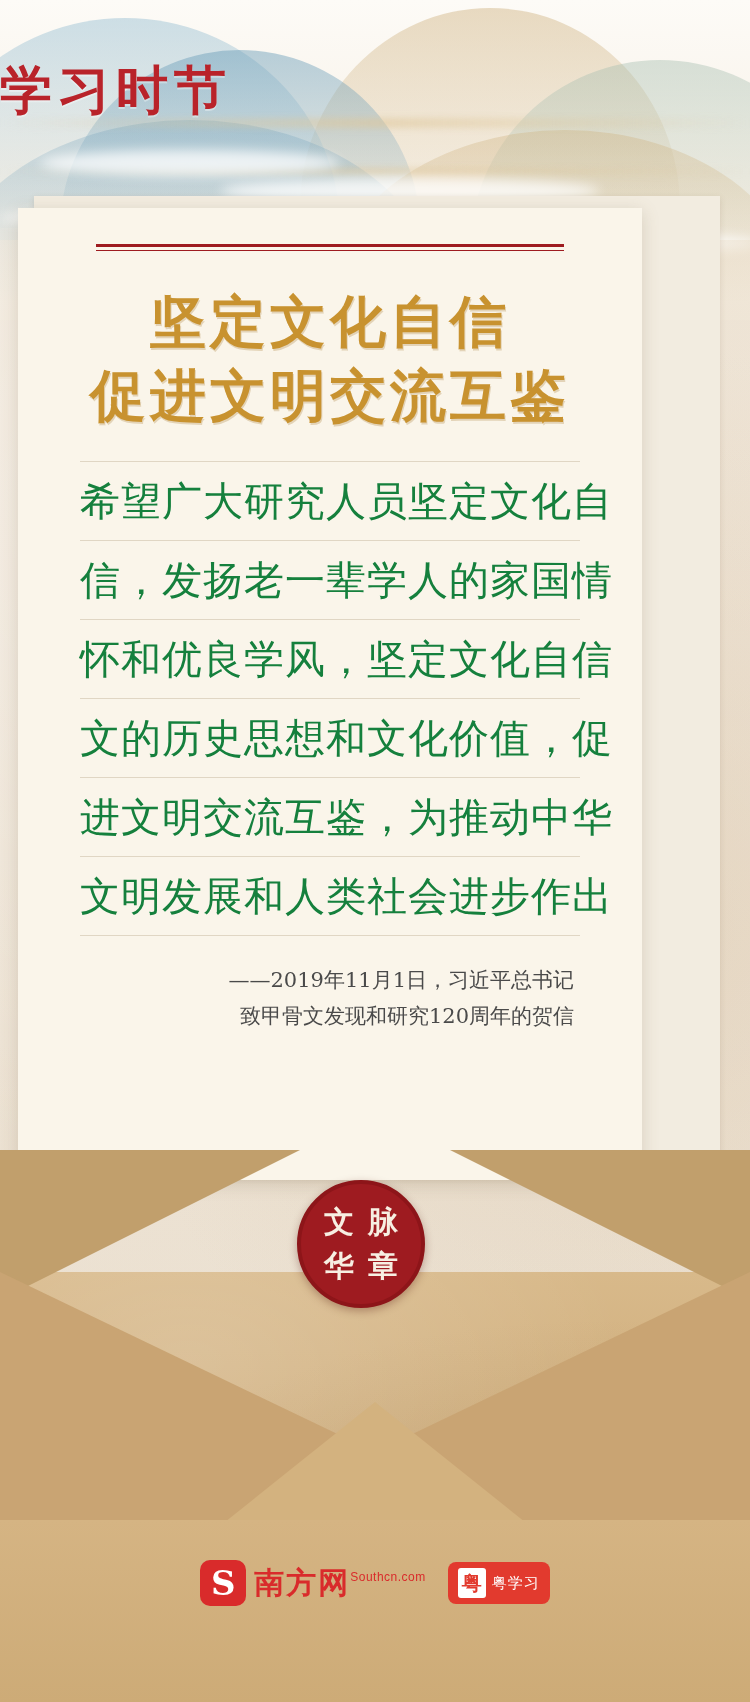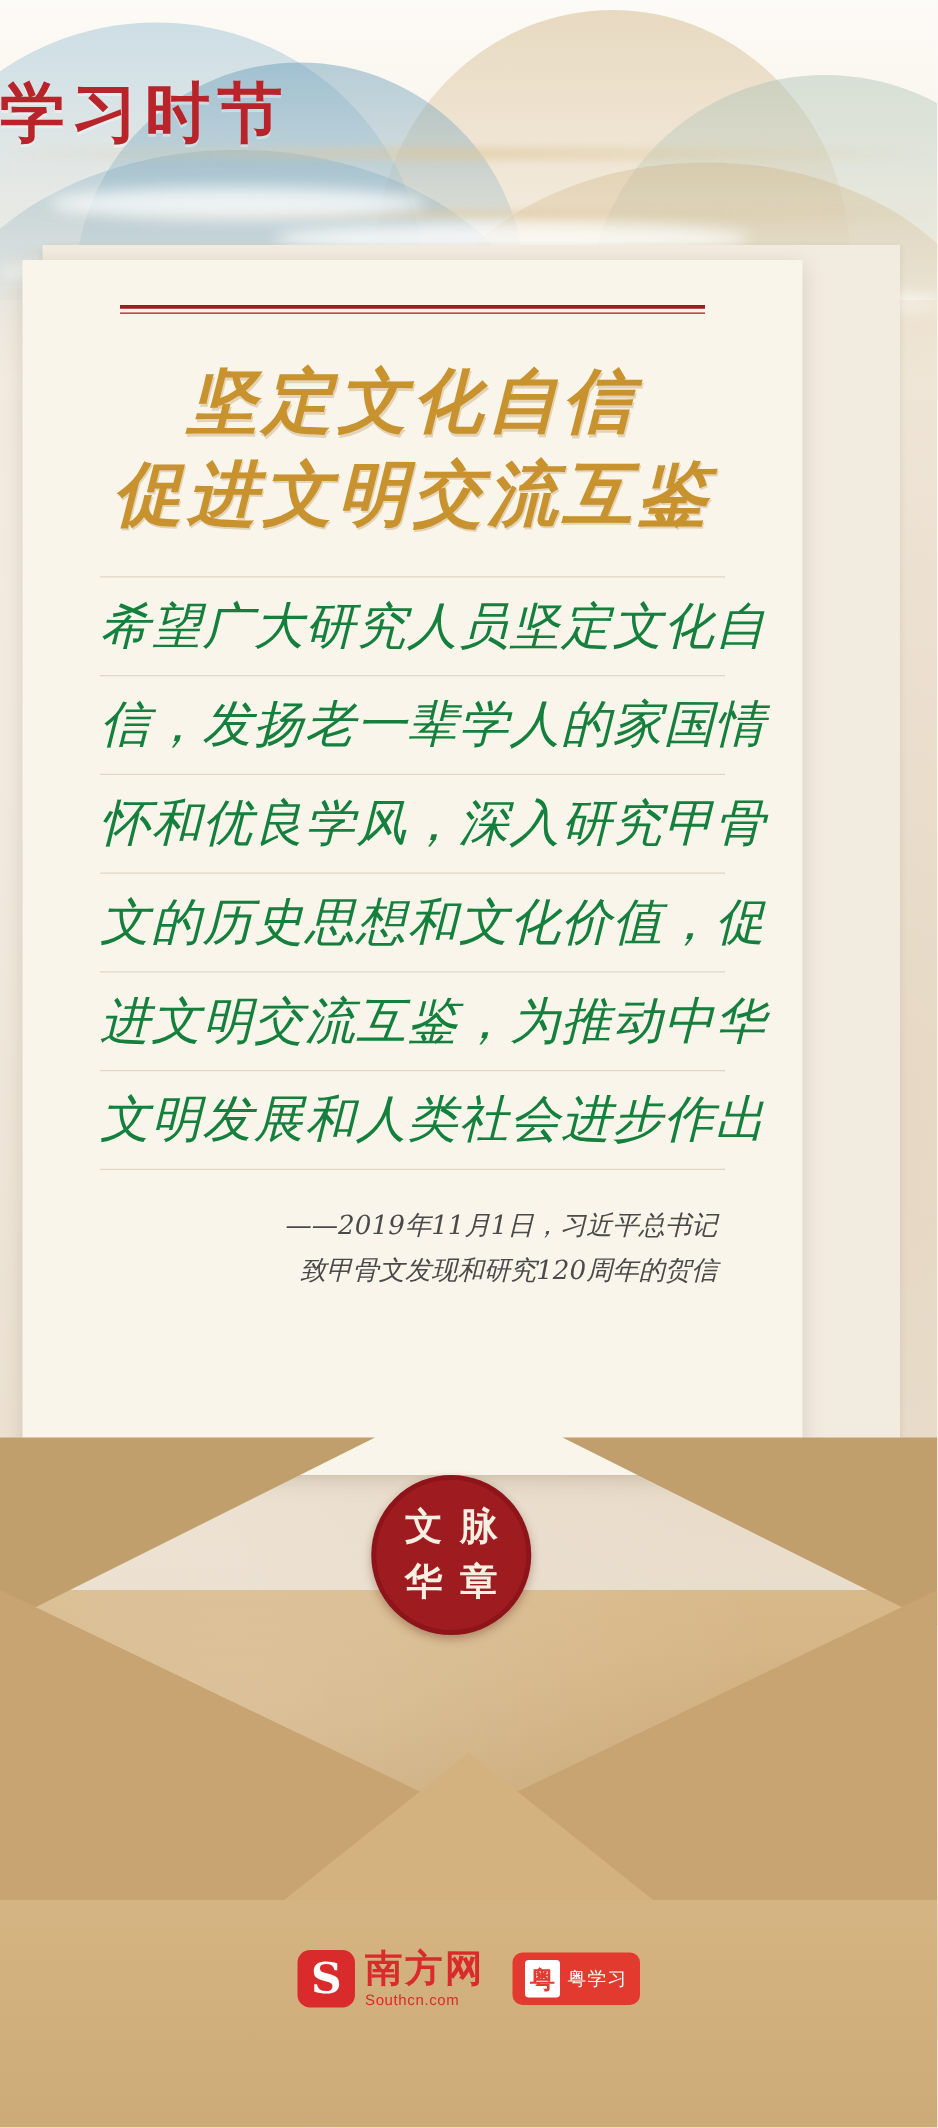--- a/index.html
+++ b/index.html
@@ -119,21 +119,20 @@
     box-shadow: 0 2px 6px rgba(120,100,70,.18);
   }
   .sheet {
     position: absolute;
     top: 208px; left: 18px;
     width: 624px;
     height: 972px;
     background: #faf5ea;
     box-shadow: 0 4px 16px rgba(120,100,70,.22);
     z-index: 5;
-    font-style: italic;
   }
   .sheet-inner {
     position: absolute;
     top: 22px; left: 22px;
     right: 22px; bottom: 18px;
   }
   .rule-top {
     margin: 14px 56px 0 56px;
     border-top: 3px solid #9e1b20;
     border-bottom: 1px solid #9e1b20;
@@ -299,21 +298,21 @@
     background: #d92b2b;
     color: #fff;
     font-family: "DejaVu Serif", serif;
     font-weight: bold;
     font-size: 34px;
     line-height: 46px;
     text-align: center;
   }
   .logo-southcn-text {
     display: flex;
-    flex-direction: column;
+    flex-direction: row;
     line-height: 1;
   }
   .logo-cn {
     font-family: "DejaVu Serif", serif;
     font-weight: bold;
     font-size: 30px;
     color: #d92b2b;
     letter-spacing: 2px;
   }
   .logo-en {
@@ -379,21 +378,21 @@
       <div class="rule-top"></div>
 
       <div class="headline">
         <span class="l2">坚定文化自信</span>
         <span class="l2">促进文明交流互鉴</span>
       </div>
 
       <div class="quote">
         <div class="quote-line">希望广大研究人员坚定文化自</div>
         <div class="quote-line">信，发扬老一辈学人的家国情</div>
-        <div class="quote-line">怀和优良学风，深入研究甲骨</div>
+        <div class="quote-line">怀和优良学风，坚定文化自信</div>
         <div class="quote-line">文的历史思想和文化价值，促</div>
         <div class="quote-line">进文明交流互鉴，为推动中华</div>
         <div class="quote-line">文明发展和人类社会进步作出</div>
       </div>
 
       <div class="attrib">
         <div>——2019年11月1日，习近平总书记</div>
         <div>致甲骨文发现和研究120周年的贺信</div>
       </div>
     </div>

